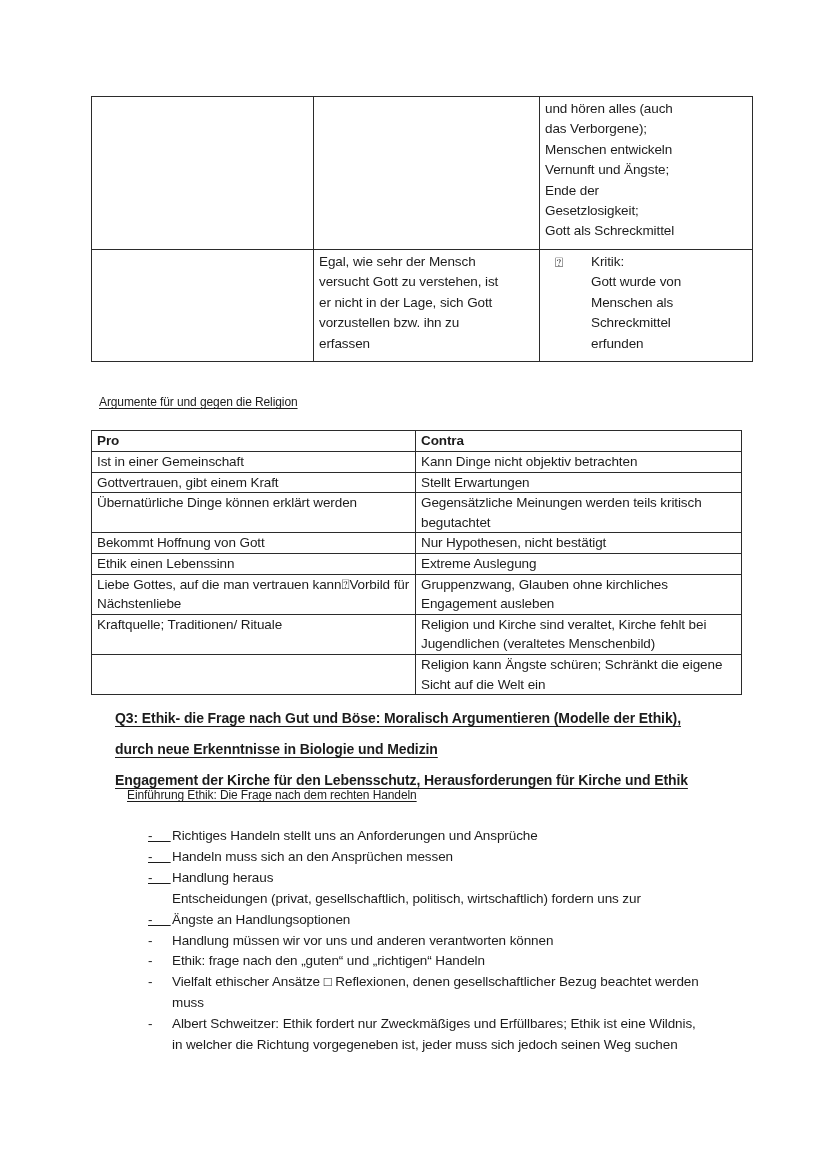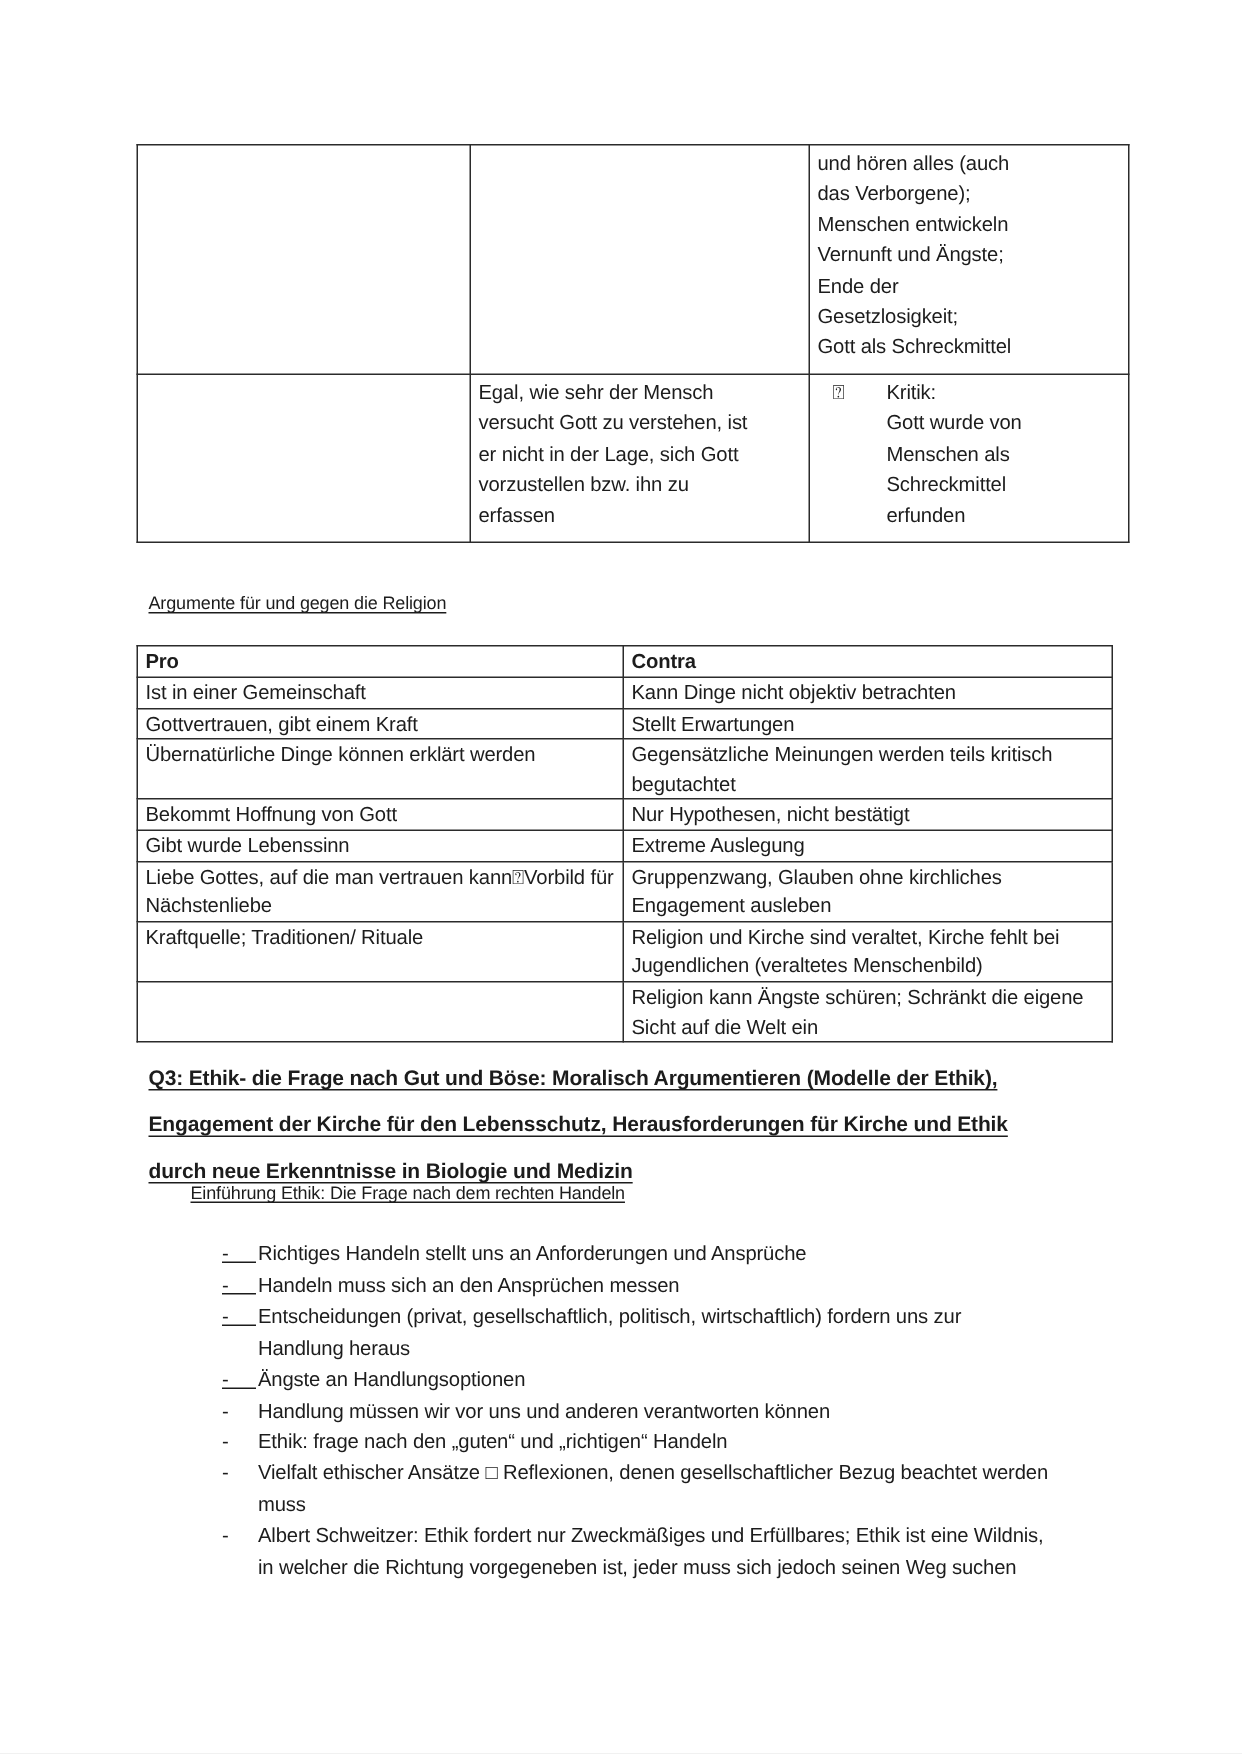--- a/index.html
+++ b/index.html
@@ -40,21 +40,21 @@
     text-decoration:underline;
     text-underline-offset:2px;
   }
   #heading-args{top:395px;}
   #heading-intro{top:788px;margin-left:28px;}
   #q3{
     position:absolute;left:99px;top:703px;
     font-size:14px;font-weight:bold;
     line-height:31px;
   }
-  #q3 .ln{text-decoration:underline;text-underline-offset:2.5px;}
+  #q3 .ln{text-decoration:underline;text-underline-offset:2.5px;margin-left:16px;}
   
   #table2{position:absolute;left:91px;top:430px;width:628px;}
   #table2 th{
     font-weight:bold;text-align:left;
     line-height:18px;padding:1px 5px;
   }
   #table2 td{line-height:19.6px;padding:0 5px;margin-left:35px;}
   #table2 .pro-col{width:313px;}
   #table2 .contra-col{width:315px;}
   
@@ -132,42 +132,42 @@
         </tr>
         <tr>
           <td class="pro-col">Übernatürliche Dinge können erklärt werden</td>
           <td class="contra-col">Gegensätzliche Meinungen werden teils kritisch begutachtet</td>
         </tr>
         <tr>
           <td class="pro-col">Bekommt Hoffnung von Gott</td>
           <td class="contra-col">Nur Hypothesen, nicht bestätigt</td>
         </tr>
         <tr>
-          <td class="pro-col">Gibt wurde Lebenssinn</td>
+          <td class="pro-col">Ethik einen Lebenssinn</td>
           <td class="contra-col">Extreme Auslegung</td>
         </tr>
         <tr>
           <td class="pro-col">Liebe Gottes, auf die man vertrauen kann⍰Vorbild für Nächstenliebe</td>
           <td class="contra-col">Gruppenzwang, Glauben ohne kirchliches Engagement ausleben</td>
         </tr>
         <tr>
           <td class="pro-col">Kraftquelle; Traditionen/ Rituale</td>
           <td class="contra-col">Religion und Kirche sind veraltet, Kirche fehlt bei Jugendlichen (veraltetes Menschenbild)</td>
         </tr>
         <tr>
           <td class="pro-col"></td>
           <td class="contra-col">Religion kann Ängste schüren; Schränkt die eigene Sicht auf die Welt ein</td>
         </tr>
       </tbody>
   </table>
 
   <div id="q3">
       <div class="ln">Q3: Ethik- die Frage nach Gut und Böse: Moralisch Argumentieren (Modelle der Ethik),</div>
+      <div class="ln">durch neue Erkenntnisse in Biologie und Medizin</div>
       <div class="ln">Engagement der Kirche für den Lebensschutz, Herausforderungen für Kirche und Ethik</div>
-      <div class="ln">durch neue Erkenntnisse in Biologie und Medizin</div>
     </div>
 
   <div id="heading-intro" class="h-underline">Einführung Ethik: Die Frage nach dem rechten Handeln</div>
 
   <div id="bullets">
 
   <div class="bullet">
         <span class="b-marker u">-&nbsp;&nbsp;&nbsp;&nbsp;&nbsp;</span>
         <div class="b-text">
           <div class="ln">Richtiges Handeln stellt uns an Anforderungen und Ansprüche</div>
@@ -175,22 +175,22 @@
       </div>
       <div class="bullet">
         <span class="b-marker u">-&nbsp;&nbsp;&nbsp;&nbsp;&nbsp;</span>
         <div class="b-text">
           <div class="ln">Handeln muss sich an den Ansprüchen messen</div>
         </div>
       </div>
       <div class="bullet">
         <span class="b-marker u">-&nbsp;&nbsp;&nbsp;&nbsp;&nbsp;</span>
         <div class="b-text">
+          <div class="ln">Handlung heraus</div>
           <div class="ln">Entscheidungen (privat, gesellschaftlich, politisch, wirtschaftlich) fordern uns zur</div>
-          <div class="ln">Handlung heraus</div>
         </div>
       </div>
       <div class="bullet">
         <span class="b-marker u">-&nbsp;&nbsp;&nbsp;&nbsp;&nbsp;</span>
         <div class="b-text">
           <div class="ln">Ängste an Handlungsoptionen</div>
         </div>
       </div>
       <div class="bullet">
         <span class="b-marker">-</span>

